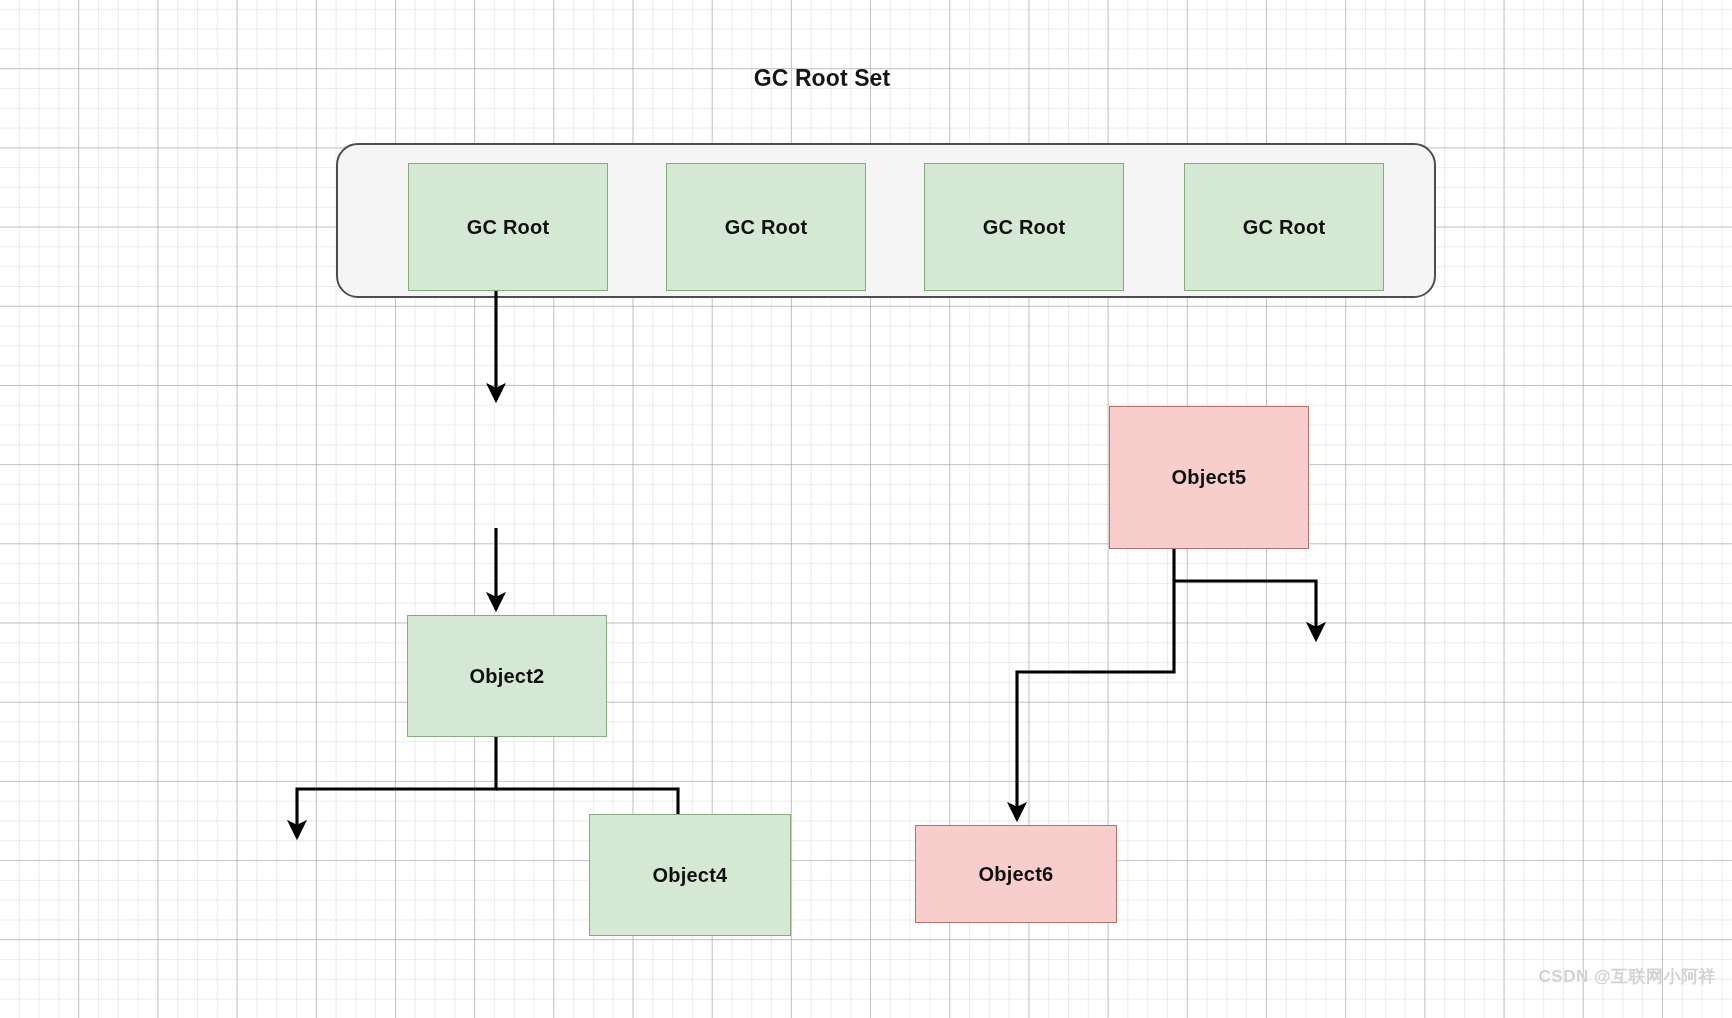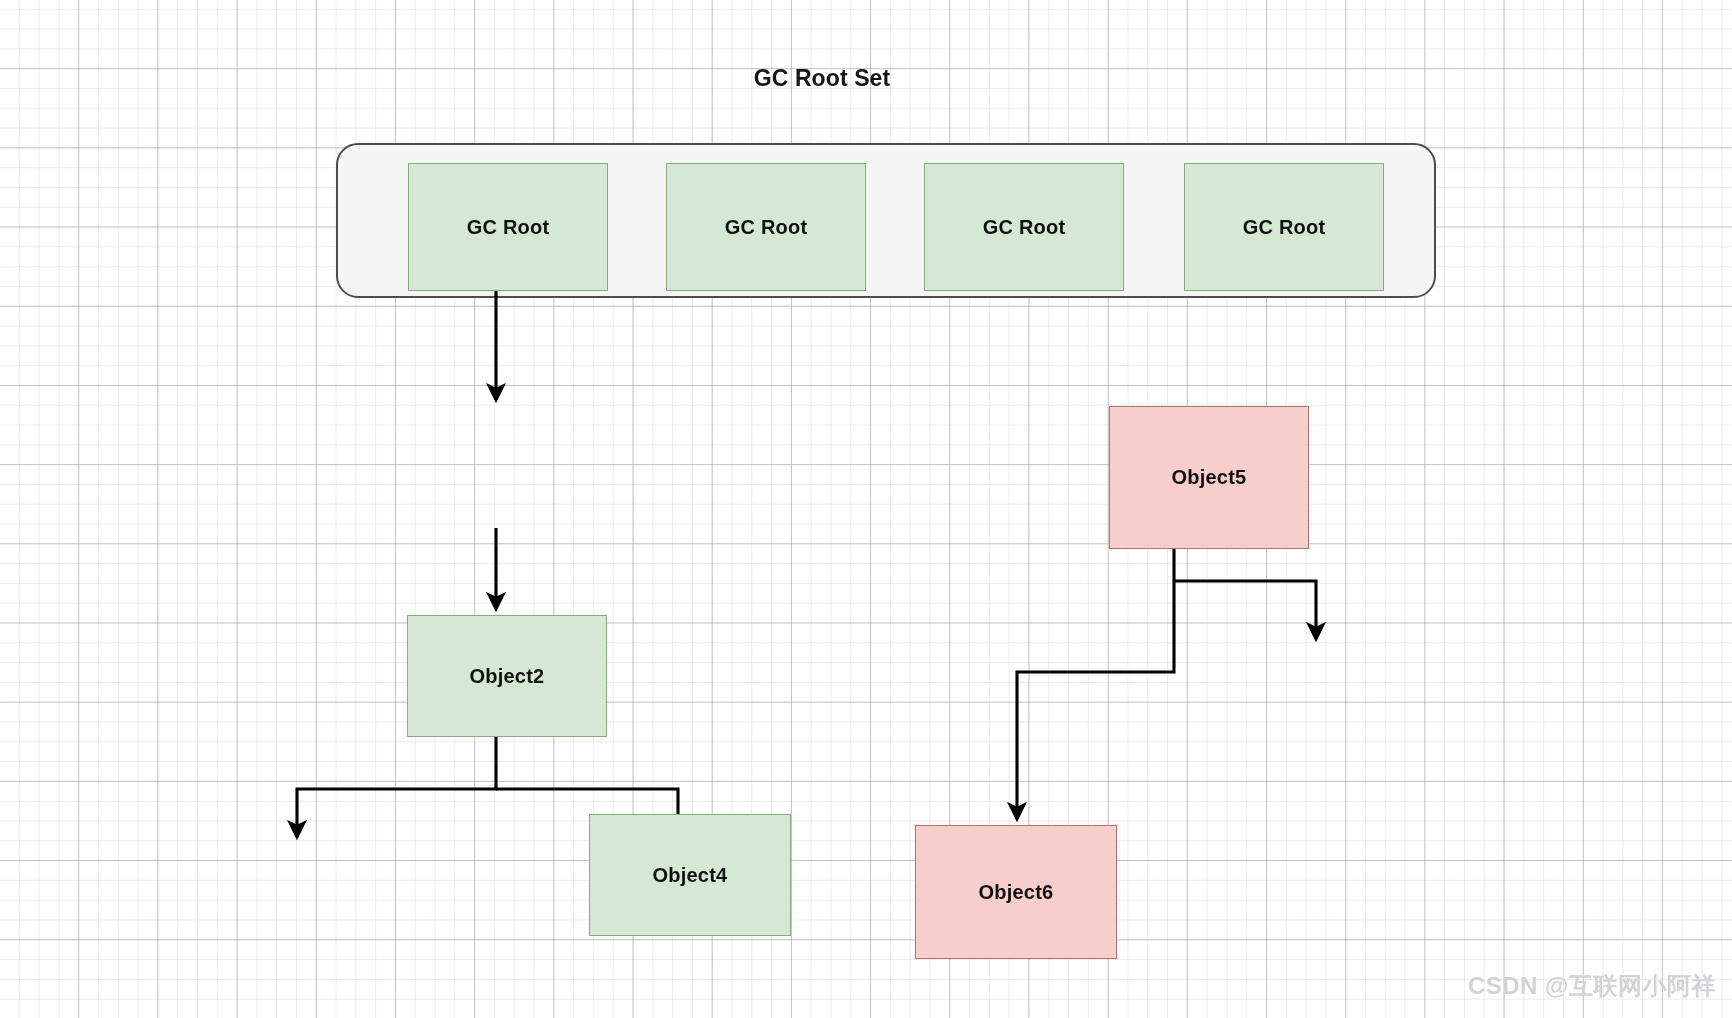--- a/index.html
+++ b/index.html
@@ -86,28 +86,28 @@
   .gc-root-0 { left: 396px; }
   .gc-root-1 { left: 654px; }
   .gc-root-2 { left: 912px; }
   .gc-root-3 { left: 1172px; }
 
   .n-object1 { left: 395px; top: 406px; width: 200px; height: 122px; }
   .n-object2 { left: 395px; top: 615px; width: 200px; height: 122px; }
   .n-object3 { left: 196px; top: 843px; width: 202px; height: 122px; }
   .n-object4 { left: 577px; top: 814px; width: 202px; height: 122px; }
   .n-object5 { left: 1074px; top: 406px; width: 200px; height: 143px; margin-left: 35px; }
-  .n-object6 { left: 915px; top: 825px; width: 202px; height: 134px; }
+  .n-object6 { left: 915px; top: 825px; width: 202px; height: 98px; }
   .n-object7 { left: 1215px; top: 645px; width: 202px; height: 122px; }
 
   .watermark {
     position: absolute;
     right: 16px;
-    bottom: 16px;
-    font-size: 24px;
+    bottom: 30px;
+    font-size: 17px;
     color: #d3d3d6;
     letter-spacing: 0.5px;
     white-space: nowrap;
   }
 </style>
 </head>
 <body>
 
 <div id="canvas">
 

